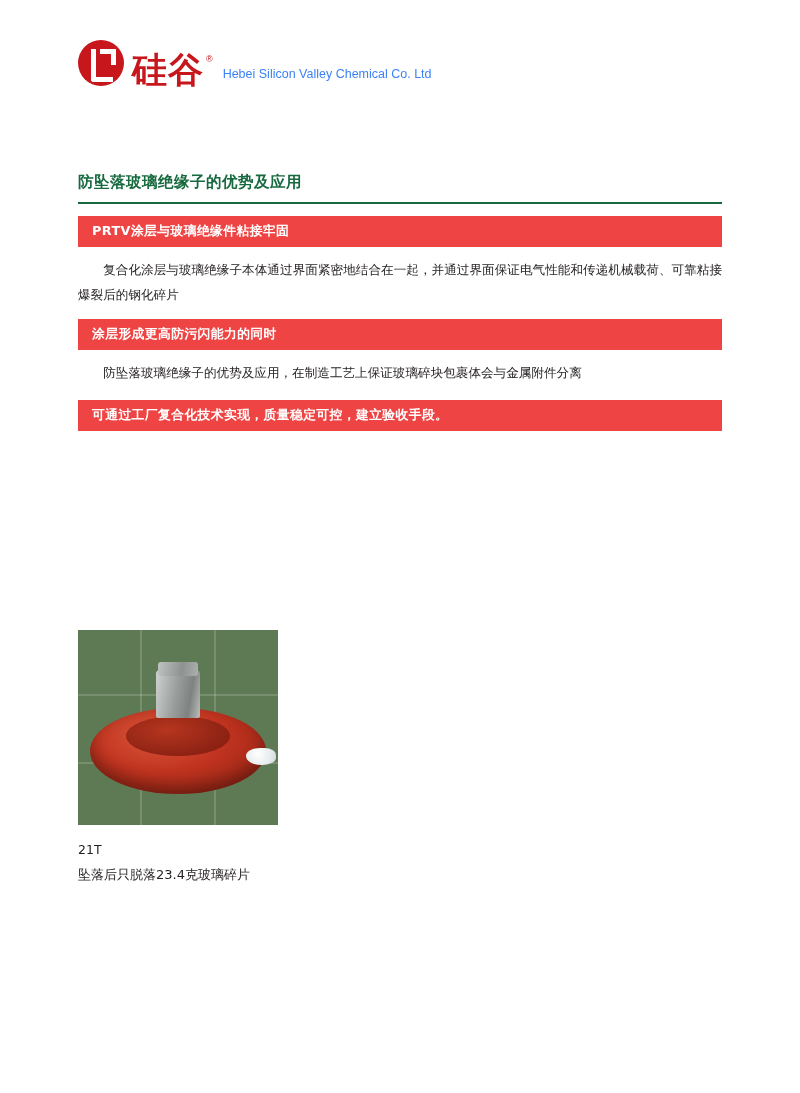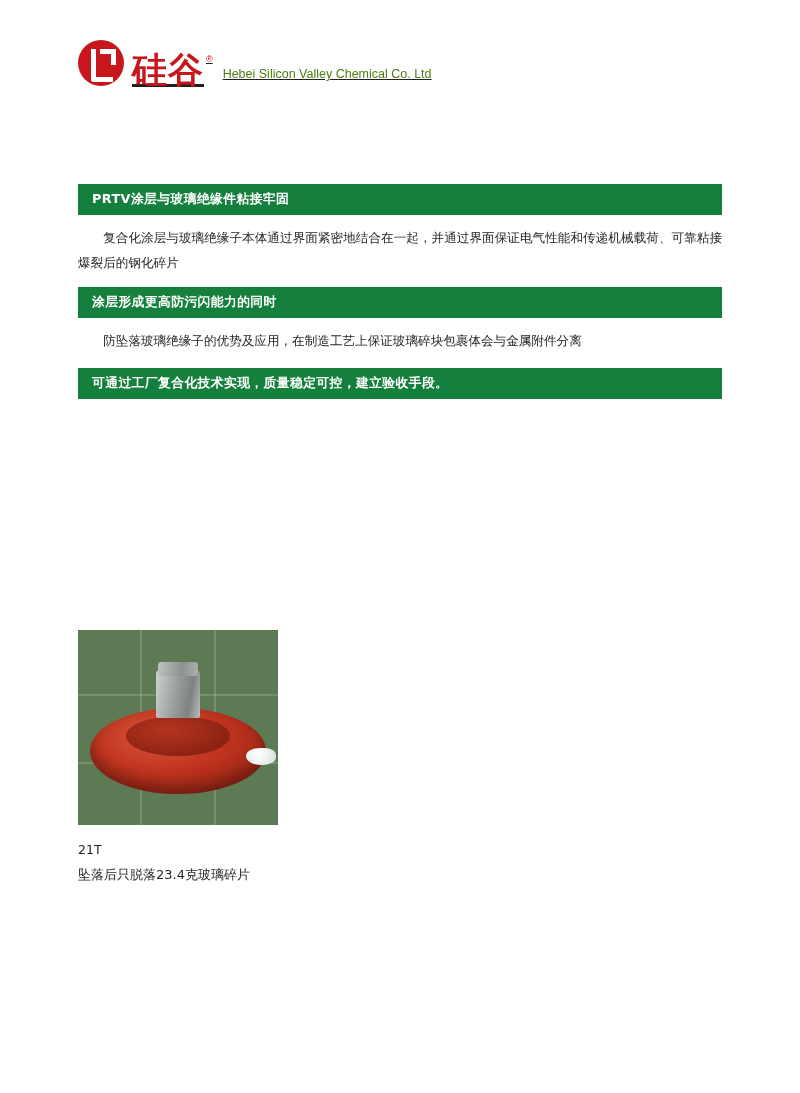--- a/index.html
+++ b/index.html
@@ -23,21 +23,20 @@
     top: 0;
     width: 800px;
     height: 120px;
   }
   .logo-wrap {
     position: absolute;
     left: 78px;
     top: 40px;
     display: flex;
     align-items: flex-end;
-    text-decoration: underline;
   }
   .logo-mark {
     width: 46px;
     height: 46px;
     border-radius: 50%;
     background: #c8161d;
     position: relative;
     flex: 0 0 auto;
   }
   .logo-mark::before {
@@ -74,21 +73,21 @@
   }
   .logo-reg {
     font-size: 9px;
     color: #c8161d;
     position: relative;
     top: -22px;
     left: 2px;
   }
   .logo-en {
     font-size: 12.5px;
-    color: #4d7c0f;
+    color: #3b82f6;
     margin-left: 12px;
     position: relative;
     top: -5px;
     white-space: nowrap;
   }
 
   
   .content {
     position: absolute;
     left: 78px;
@@ -107,21 +106,21 @@
   .para {
     font-family: "DejaVu Sans", sans-serif;
     font-size: 12.6px;
     line-height: 2.0;
     color: #231f20;
     text-indent: 2em;
     margin: 10px 0 12px 0;
     text-align: justify;
   }
   .bar {
-    background: #15803d;
+    background: #ef4444;
     color: #ffffff;
     font-family: "DejaVu Sans", sans-serif;
     font-size: 12.8px;
     font-weight: bold;
     padding: 7px 0 7px 14px;
     margin: 12px 0 2px 0;
     letter-spacing: 0.4px;
   }
   .bar.last {
     margin-top: 14px;
@@ -216,20 +215,21 @@
   <div class="logo-wrap">
     <div class="logo-mark"></div>
     <div class="logo-cn">硅谷</div>
     <div class="logo-reg">®</div>
     <div class="logo-en">Hebei Silicon Valley Chemical Co. Ltd</div>
   </div>
 </div>
 
 <div class="content">
 
+  <div class="section-title">防坠落玻璃绝缘子的优势及应用</div>
 
 
   <div class="bar">PRTV涂层与玻璃绝缘件粘接牢固</div>
   <div class="para">复合化涂层与玻璃绝缘子本体通过界面紧密地结合在一起，并通过界面保证电气性能和传递机械载荷、可靠粘接爆裂后的钢化碎片</div>
 
 
   <div class="bar">涂层形成更高防污闪能力的同时</div>
   <div class="para">防坠落玻璃绝缘子的优势及应用，在制造工艺上保证玻璃碎块包裹体会与金属附件分离</div>
 
   <div class="bar last">可通过工厂复合化技术实现，质量稳定可控，建立验收手段。</div>

